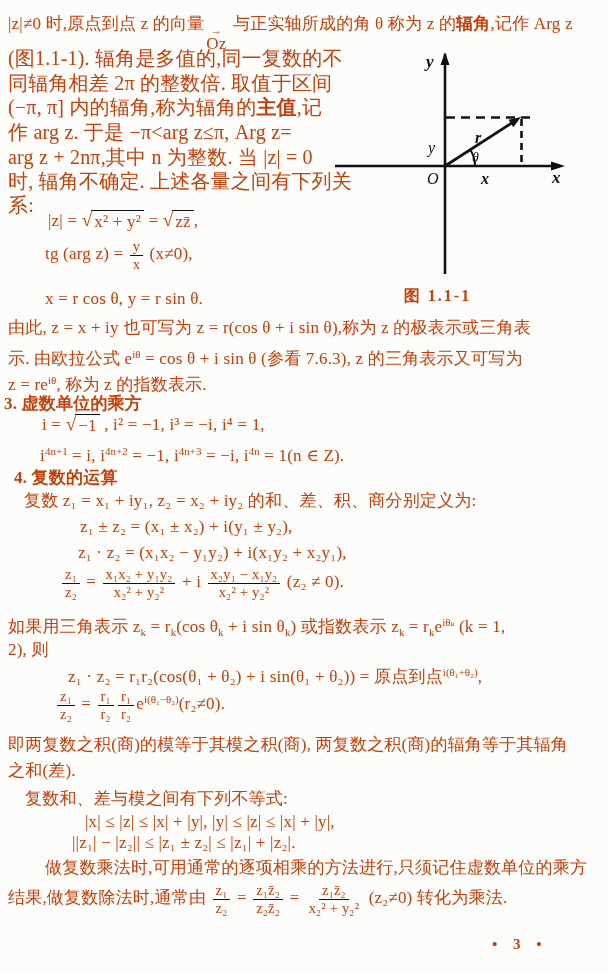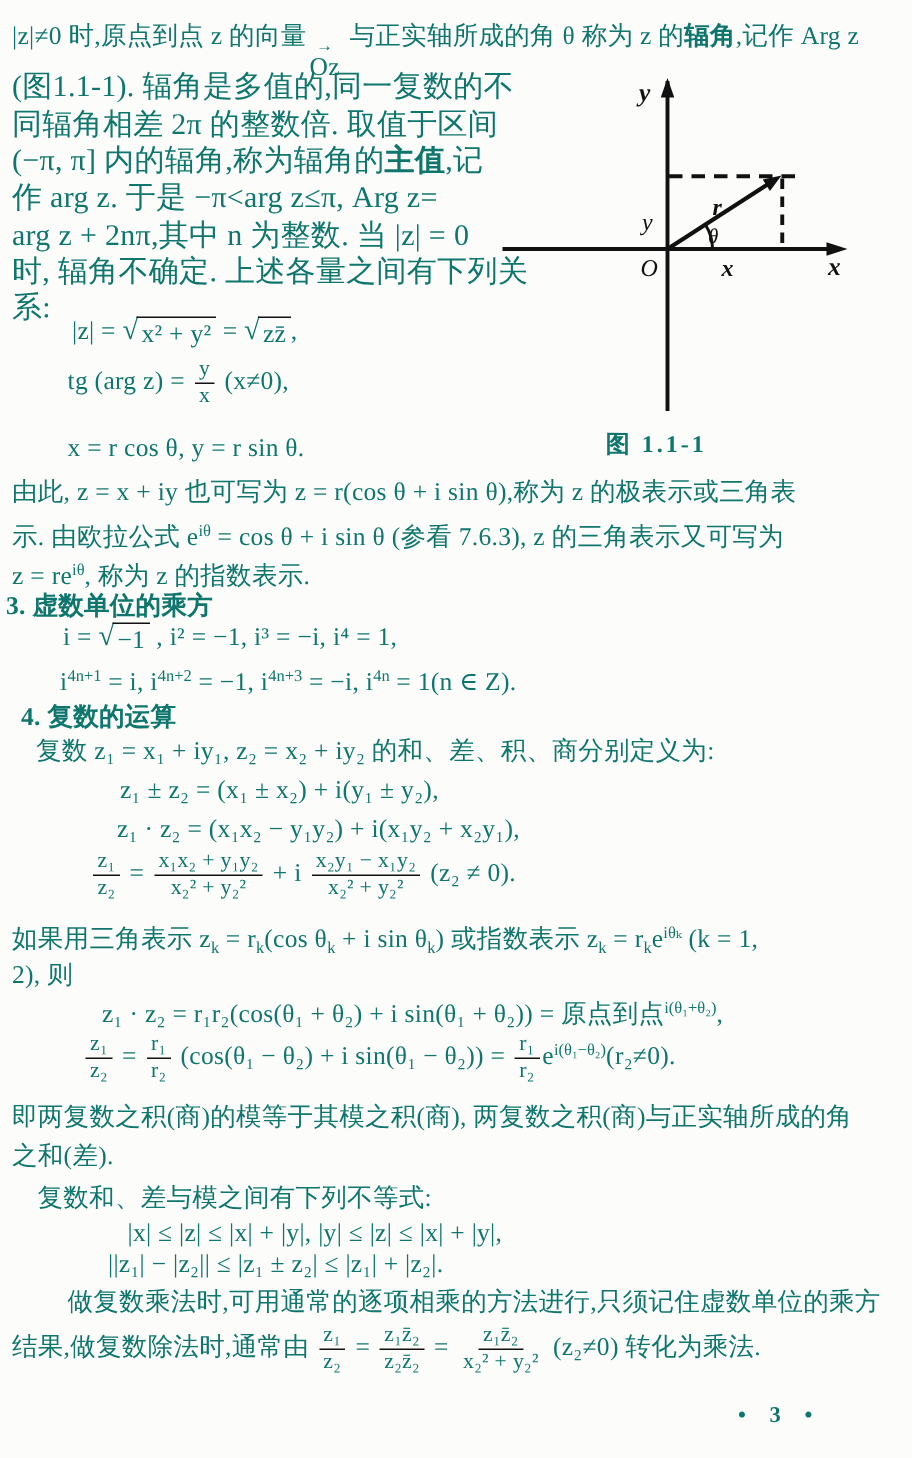--- a/index.html
+++ b/index.html
@@ -1,18 +1,18 @@
 <!DOCTYPE html>
 <html><head>
 <meta charset="utf-8">
 <style>
   html,body{margin:0;padding:0;background:#e8e8e6;}
   .page{
     position:relative;width:608px;height:972px;margin:0 auto;
-    background:#fcfcfa;color:#0f766e;overflow:hidden;
+    background:#fcfcfa;color:#c2410c;overflow:hidden;
     font-family:"Liberation Serif","DejaVu Serif",serif;
   }
   .line{position:absolute;white-space:nowrap;font-size:17px;line-height:22px;letter-spacing:.2px;}
   .line.col{font-size:20px;}
   .line.hd{font-weight:bold;}
   .sup{font-size:11px;vertical-align:6px;letter-spacing:0;}
   .sub{font-size:11px;vertical-align:-4px;letter-spacing:0;}
   .b{font-weight:bold;}
   .frac{display:inline-flex;flex-direction:column;align-items:center;vertical-align:middle;
         font-size:14.5px;line-height:1.15;margin:0 2px;}
@@ -84,25 +84,25 @@
         </span><span> (z₂ ≠ 0).</span></div>
       <div class="line" style="top: 611px; left: 8px;"><span>如果用三角表示 z</span><span class="sub">k</span><span> = r</span><span class="sub">k</span><span>(cos θ</span><span class="sub">k</span><span> + i sin θ</span><span class="sub">k</span><span>) 或指数表示 z</span><span class="sub">k</span><span> = r</span><span class="sub">k</span><span>e</span><span class="sup">iθₖ</span><span> (k = 1,</span></div>
       <div class="line" style="top: 639px; left: 8px;"><span>2), 则</span></div>
       <div class="line" style="top: 661px; left: 68px;"><span>z₁ · z₂ = r₁r₂(cos(θ₁ + θ₂) + i sin(θ₁ + θ₂)) = 原点到点</span><span class="sup">i(θ₁+θ₂)</span><span>,</span></div>
       <div class="line" style="top: 688px; left: 55px;"><span class="frac">
           <span class="fnum">z₁</span>
           <span class="fden">z₂</span>
         </span><span> = </span><span class="frac">
           <span class="fnum">r₁</span>
           <span class="fden">r₂</span>
-        </span><span> (cos(θ₁ − θ₂) + i sin(θ₁ − θ₂)) = </span><span class="frac">
+        </span><span class="frac">
           <span class="fnum">r₁</span>
           <span class="fden">r₂</span>
         </span><span>e</span><span class="sup">i(θ₁−θ₂)</span><span>(r₂≠0).</span></div>
-      <div class="line" style="top: 734px; left: 8px;"><span>即两复数之积(商)的模等于其模之积(商), 两复数之积(商)与正实轴所成的角</span></div>
+      <div class="line" style="top: 734px; left: 8px;"><span>即两复数之积(商)的模等于其模之积(商), 两复数之积(商)的辐角等于其辐角</span></div>
       <div class="line" style="top: 760px; left: 8px;"><span>之和(差).</span></div>
       <div class="line" style="top: 788px; left: 25px;"><span>复数和、差与模之间有下列不等式:</span></div>
       <div class="line" style="top: 811px; left: 85px;"><span>|x| ≤ |z| ≤ |x| + |y|,  |y| ≤ |z| ≤ |x| + |y|,</span></div>
       <div class="line" style="top: 832px; left: 72px;"><span>||z₁| − |z₂|| ≤ |z₁ ± z₂| ≤ |z₁| + |z₂|.</span></div>
       <div class="line" style="top: 857px; left: 45px;"><span>做复数乘法时,可用通常的逐项相乘的方法进行,只须记住虚数单位的乘方</span></div>
       <div class="line" style="top: 882px; left: 8px;"><span>结果,做复数除法时,通常由 </span><span class="frac">
           <span class="fnum">z₁</span>
           <span class="fden">z₂</span>
         </span><span> = </span><span class="frac">
           <span class="fnum">z₁z̄₂</span>

